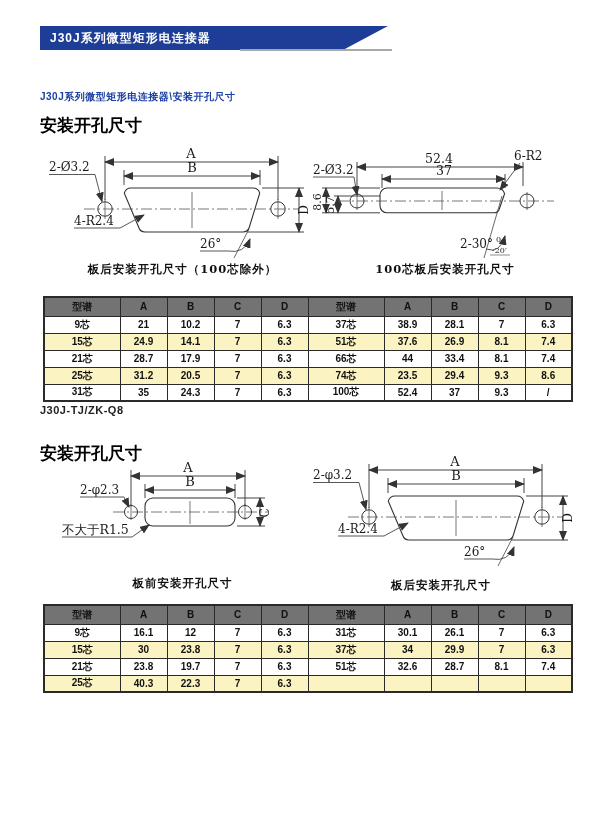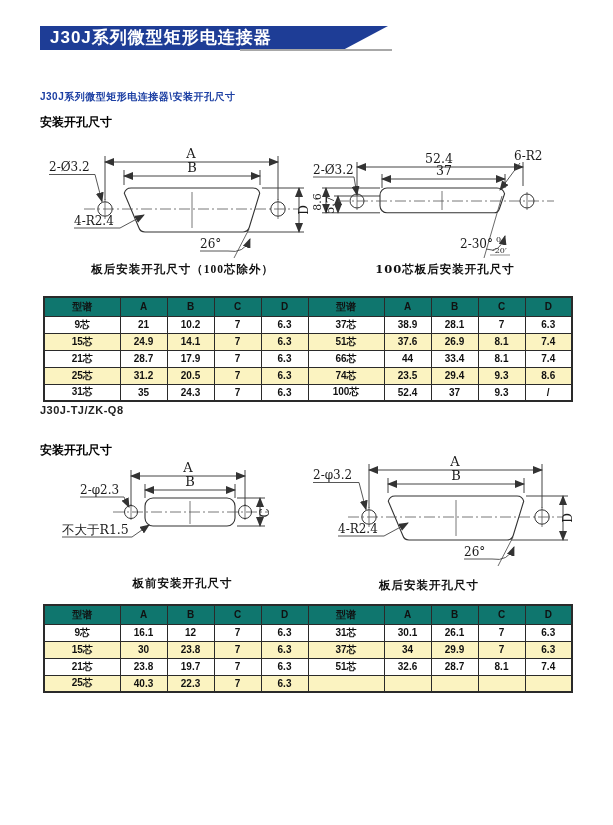--- a/index.html
+++ b/index.html
@@ -7,33 +7,33 @@
   body {
     width:613px; height:825px; position:relative;
     font-family:"Liberation Sans", sans-serif; color:#111;
     overflow:hidden;
   }
   
   .banner {
     position:absolute; left:40px; top:26px; width:348px; height:24px;
     background:#1e3d96; color:#fff;
     clip-path:polygon(0 0,100% 0,calc(100% - 45px) 100%,0 100%);
-    font-size:17px; font-weight:bold; line-height:24px;
+    font-size:12px; font-weight:bold; line-height:24px;
     padding-left:10px; letter-spacing:1px;
   }
   .banner-underline {
     position:absolute; left:240px; top:49px; width:152px; height:2px;
     background:#a8a8a8;
   }
   .section-title {
     position:absolute; left:40px; top:90px;
     color:#1c3fa3; font-size:10px; font-weight:bold; letter-spacing:0.5px;
   }
   .bold-label {
-    position:absolute; left:40px; font-size:12px; font-weight:bold; color:#000;
+    position:absolute; left:40px; font-size:17px; font-weight:bold; color:#000;
   }
   .model-label {
     position:absolute; left:40px; top:404px; font-size:11px; font-weight:bold;
     color:#222; letter-spacing:0.5px;
   }
   
   .diag { position:absolute; }
   .diag text { font-family:"DejaVu Serif", serif; fill:#1a1a1a; }
   .diag .dimletter { font-size:13px; }
   .diag .anno { font-size:12px; }
@@ -47,21 +47,21 @@
   
   table.dim-table {
     position:absolute; left:43px; width:528px;
     border-collapse:collapse; table-layout:fixed;
     border:2px solid #2a2a2a;
     font-size:10px; font-weight:bold; text-align:center; color:#111;
   }
   table.dim-table th, table.dim-table td {
     border:1px solid #2a2a2a; padding:0; overflow:hidden; white-space:nowrap;
   }
-  table.dim-table th { background:#0f766e; height:19px; }
+  table.dim-table th { background:#737373; height:19px; }
   table.dim-table td { height:17px; background:#ffffff; }
   table.dim-table tbody tr:nth-child(even) td { background:#fbf3c1; }
   table.dim-table .col-type { width:76px; }
   table.dim-table .col-num { width:47px; }
 </style>
 </head>
 <body>
 
 <div class="banner">
   <span>J30J系列微型矩形电连接器</span>
@@ -108,21 +108,21 @@
     <line x1="152" y1="109" x2="180" y2="109"></line>
     <path d="M 180 109 Q 196 112 202 97" marker-end="url(#ar1)"></path>
   </g>
   <text class="dimletter" x="143" y="16" text-anchor="middle">A</text>
   <text class="dimletter" x="144" y="30" text-anchor="middle">B</text>
   <text class="rot" x="260" y="68" text-anchor="middle" transform="rotate(-90 260 68)">D</text>
   <text class="anno" x="1" y="29">2-Ø3.2</text>
   <text class="anno" x="26" y="83">4-R2.4</text>
   <text class="anno" x="152" y="106">26°</text>
 </svg>
-<div class="caption" style="left:55px; top:262px; width:255px;font-family:Liberation Serif, serif;">板后安装开孔尺寸（100芯除外）</div>
+<div class="caption" style="left:55px; top:262px; width:255px;">板后安装开孔尺寸（100芯除外）</div>
 
 <svg class="diag" style="left:312px; top:146px;" width="278" height="122" viewBox="0 0 278 122">
   <defs>
     <marker id="ar2" markerWidth="10" markerHeight="8" refX="9" refY="4" orient="auto-start-reverse" markerUnits="userSpaceOnUse">
       <path d="M0,0 L10,4 L0,8 z" fill="#333"></path>
     </marker>
   </defs>
   <g stroke="#444" stroke-width="1" fill="none">
     <line x1="45" y1="16" x2="45" y2="48"></line>
       <line x1="211" y1="16" x2="211" y2="40"></line>
@@ -328,21 +328,21 @@
     <line x1="152" y1="109" x2="180" y2="109"></line>
     <path d="M 180 109 Q 196 112 202 97" marker-end="url(#ar4)"></path>
   </g>
   <text class="dimletter" x="143" y="16" text-anchor="middle">A</text>
   <text class="dimletter" x="144" y="30" text-anchor="middle">B</text>
   <text class="rot" x="260" y="68" text-anchor="middle" transform="rotate(-90 260 68)">D</text>
   <text class="anno" x="1" y="29">2-φ3.2</text>
   <text class="anno" x="26" y="83">4-R2.4</text>
   <text class="anno" x="152" y="106">26°</text>
 </svg>
-<div class="caption" style="left:304px; top:578px; width:250px;">板后安装开孔尺寸</div>
+<div class="caption" style="left:316px; top:578px; width:250px;">板后安装开孔尺寸</div>
 
 <table class="dim-table" style="top:604px;">
     <thead>
       <tr>
         <th class="col-type">型谱</th>
         <th class="col-num">A</th>
         <th class="col-num">B</th>
         <th class="col-num">C</th>
         <th class="col-num">D</th>
         <th class="col-type">型谱</th>

